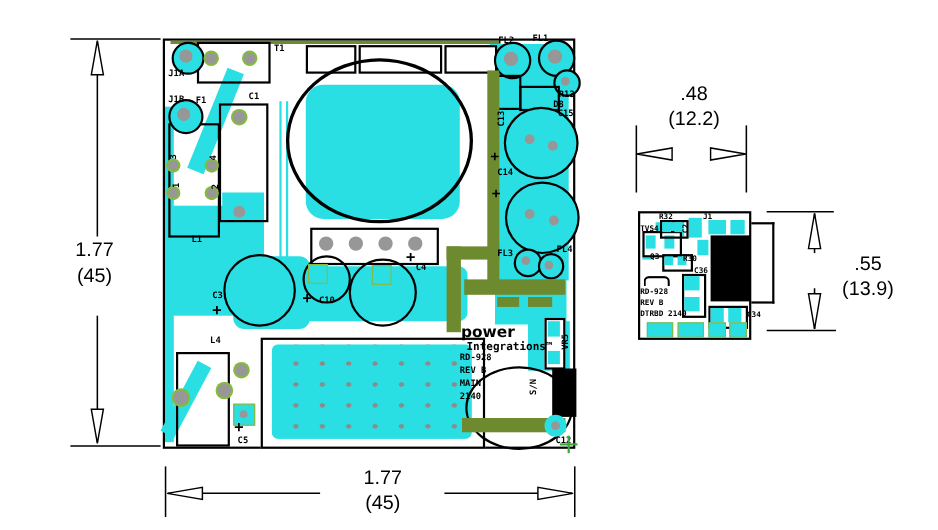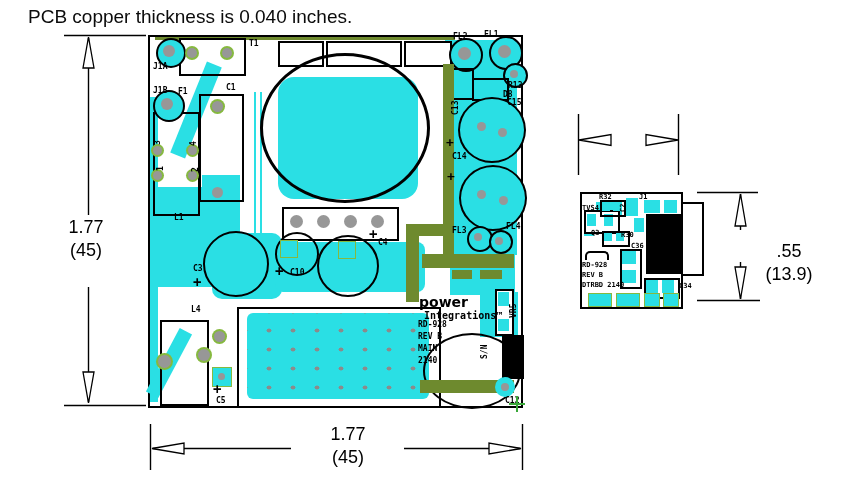--- a/index.html
+++ b/index.html
@@ -37,21 +37,20 @@
   .fid-v{position:absolute;left:7px;top:0;width:2px;height:16px;background:#3aa83a;}
   .bracket{position:absolute;border:2px solid #000;border-left:none;z-index:2;}
   .ind{position:absolute;border:2px solid #000;border-bottom:none;
        border-radius:5px 5px 0 0;z-index:6;}
 </style>
 </head>
 <body>
 
 <div id="stage">
 
-  <div id="title">PCB copper thickness is 0.040 inches.</div>
 
   <div class="board" style="left:148px;top:35px;width:371px;height:369px;">
 
     <div class="cu" style="left:0;top:60px;width:8px;height:305px;"></div>
     <div class="cu" style="left:38px;top:24px;width:16px;height:98px;transform:rotate(22deg);"></div>
     <div class="cu" style="left:2px;top:150px;width:66px;height:100px;"></div>
     <div class="cu" style="left:52px;top:138px;width:38px;height:62px;"></div>
     <div class="cu" style="left:128px;top:40px;width:140px;height:122px;border-radius:16px;"></div>
     <div class="cu" style="left:104px;top:55px;width:2px;height:180px;"></div>
     <div class="cu" style="left:110px;top:55px;width:2px;height:180px;"></div>
@@ -276,18 +275,22 @@
   </svg>
 
   <div class="dim-label" style="left:58px;top:216px;width:56px;">
     <div>1.77</div>
     <div>(45)</div>
   </div>
   <div class="dim-label" style="left:320px;top:423px;width:56px;">
     <div>1.77</div>
     <div>(45)</div>
   </div>
-  <div class="dim-label" style="left:756px;top:240px;width:66px;">
+  <div class="dim-label" style="left:596px;top:74px;width:70px;">
+    <div>.48</div>
+    <div>(12.2)</div>
+  </div>
+  <div class="dim-label" style="left:756px;top:228px;width:66px;">
     <div>.55</div>
     <div>(13.9)</div>
   </div>
 
 </div>
 
 </body></html>

